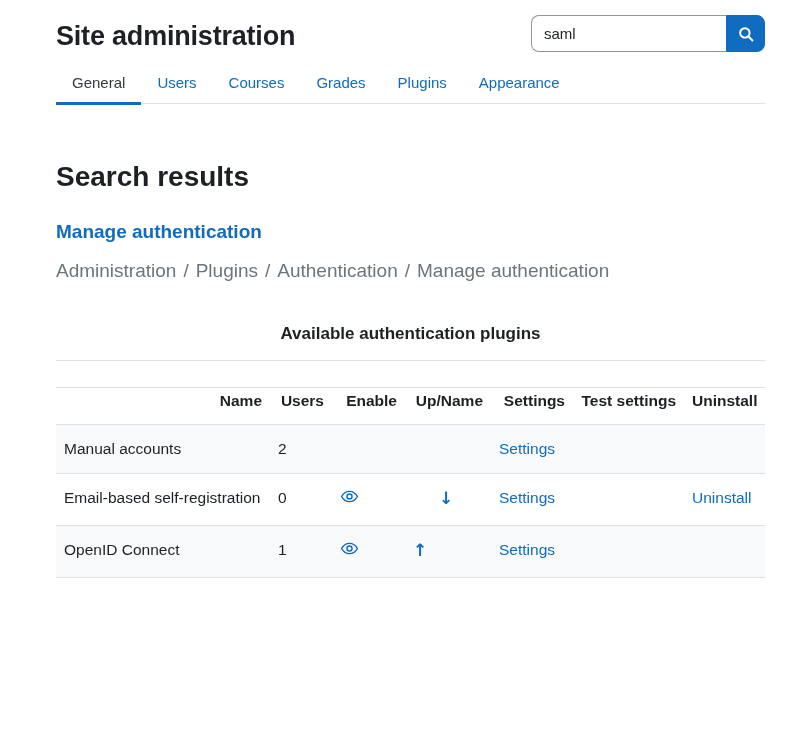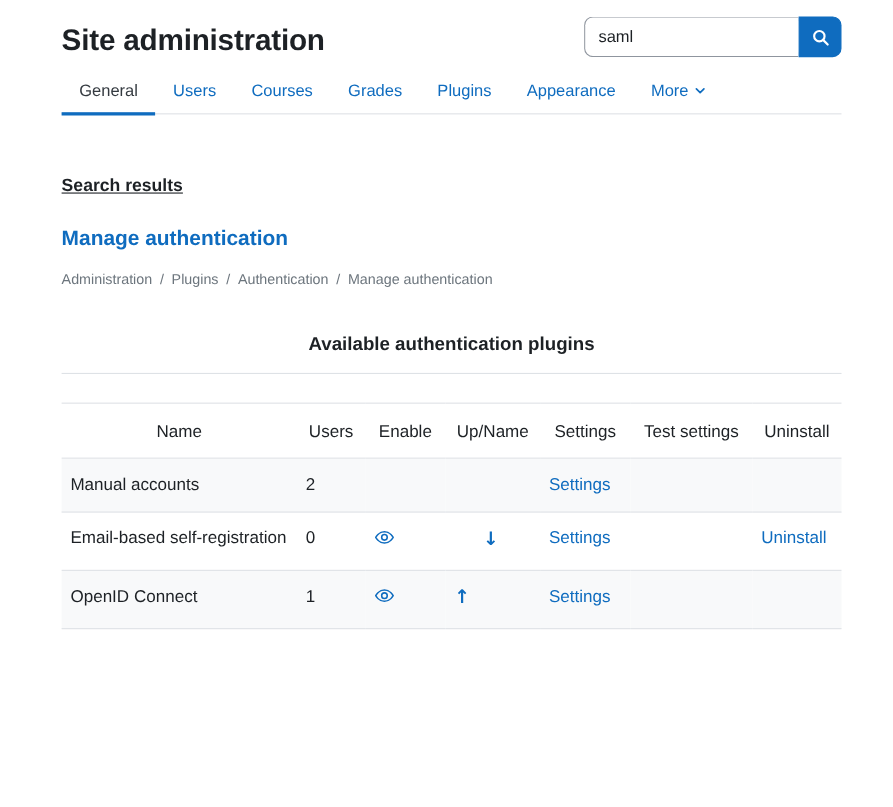--- a/index.html
+++ b/index.html
@@ -28,32 +28,32 @@
   }
   
   .tabs{display:flex;margin-top:14px;border-bottom:1px solid var(--border);}
   .tab{
     position:relative;padding:8px 16px 12px;font-size:15px;color:var(--link);
     text-decoration:none;cursor:pointer;display:inline-flex;align-items:center;gap:5px;
   }
   .tab.active{color:var(--active-tab);}
   .tab.active::after{content:"";position:absolute;left:0;right:0;bottom:-2px;height:3px;background:var(--link);}
   
-  .results-heading{font-size:16px;font-weight:700;margin:57px 0 0;text-decoration:underline;}
+  .results-heading{font-size:28px;font-weight:700;margin:57px 0 0;}
   .result-title{margin:28px 0 0;font-size:19px;font-weight:700;}
   .result-title a{color:var(--link);text-decoration:none;cursor:pointer;}
-  .breadcrumb{margin-top:17px;font-size:13px;color:var(--muted);}
+  .breadcrumb{margin-top:17px;font-size:19px;color:var(--muted);}
   .breadcrumb .sep{margin:0 7px;}
   .section-heading{font-size:17px;font-weight:700;margin:42px 0 0;text-align:center;}
   hr.divider{border:none;border-top:1px solid var(--border);margin:16px 0 0;}
   
   table.plugins{width:100%;border-collapse:collapse;table-layout:fixed;margin-top:26px;font-size:15.5px;line-height:22px;}
   thead th{
-    text-align:center;vertical-align:bottom;font-weight:400;
-    padding:15px 8px 12px;border-top:1px solid var(--border);border-bottom:1px solid var(--border);
+    text-align:right;vertical-align:bottom;font-weight:700;
+    padding:2px 8px 12px;border-top:1px solid var(--border);border-bottom:1px solid var(--border);
   }
   tbody td{padding:13px 8px;vertical-align:top;border-bottom:1px solid var(--border);}
   tbody tr:nth-child(odd){background:var(--stripe);}
   td a{color:var(--link);text-decoration:none;cursor:pointer;}
   .hl{color:var(--highlight);}
   .icon-link{display:inline-flex;color:var(--link);cursor:pointer;}
   .icon-link svg{display:block;}
   .arrows{display:flex;gap:12px;align-items:flex-start;}
   .arrow{color:var(--link);text-decoration:none;cursor:pointer;}
   .glyph{font-family:"DejaVu Sans",sans-serif;font-size:17px;font-weight:700;line-height:22px;}
@@ -88,26 +88,20 @@
         <span>Courses</span>
       </a>
       <a class="tab">
         <span>Grades</span>
       </a>
       <a class="tab">
         <span>Plugins</span>
       </a>
       <a class="tab">
         <span>Appearance</span>
-      </a>
-      <a class="tab">
-        <span>More</span>
-        <svg width="11" height="11" viewBox="0 0 16 16" fill="none" stroke="currentColor" stroke-width="2.2" stroke-linecap="round" stroke-linejoin="round">
-          <path d="M3 5.5 8 10.5 13 5.5"></path>
-        </svg>
       </a>
     </nav>
 
   <main>
     <h2 class="results-heading">Search results</h2>
 
     <h3 class="result-title">
       <a>Manage authentication</a>
     </h3>
 

